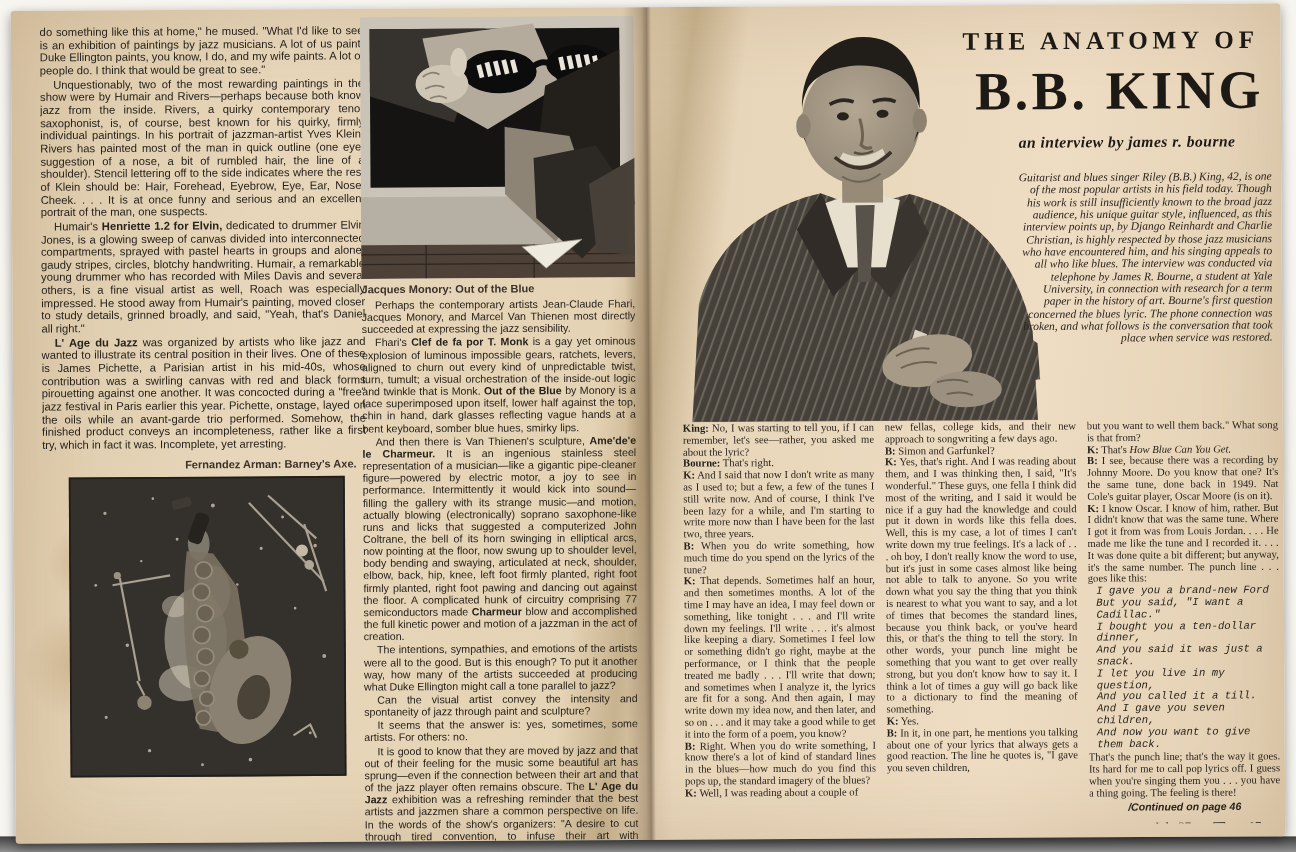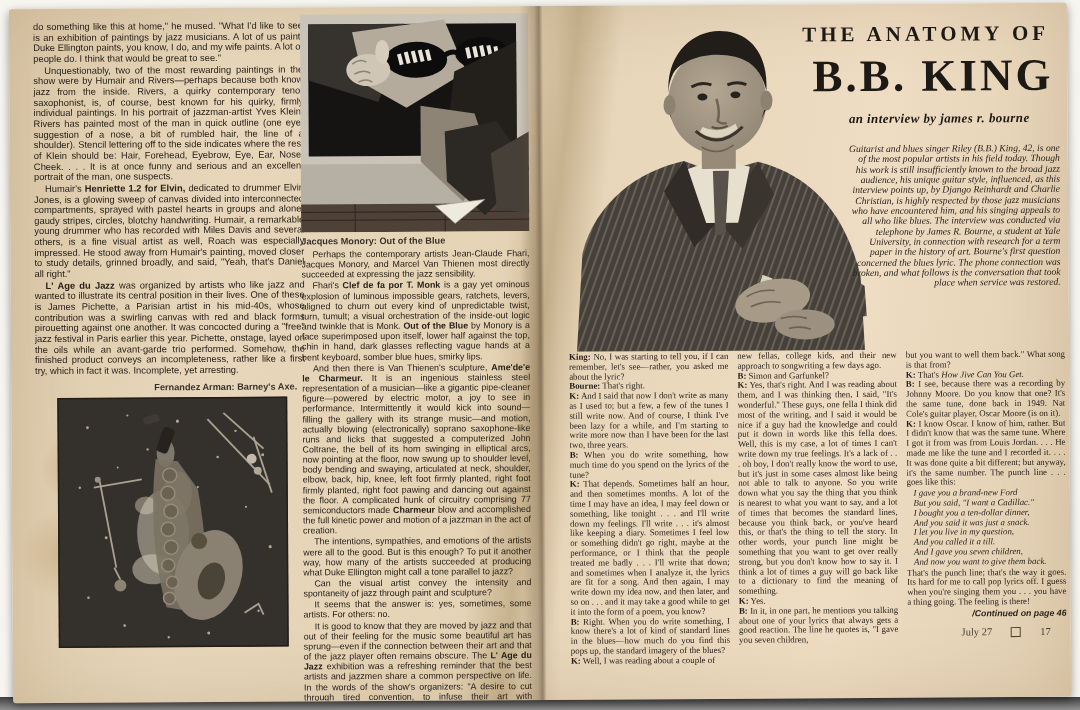--- a/index.html
+++ b/index.html
@@ -34,22 +34,22 @@
   .headline{position:absolute;right:14px;top:18px;width:278px;text-align:right;color:#1d1914;font-family:"Liberation Serif",serif;}
   .kicker{font-size:21px;font-weight:bold;letter-spacing:4px;padding-right:4px;white-space:nowrap;}
   .title{font-size:45px;font-weight:bold;letter-spacing:3px;margin-top:3px;white-space:nowrap;}
   .byline{font-size:13px;font-weight:bold;font-style:italic;margin-top:9px;padding-right:24px;letter-spacing:.4px;white-space:nowrap;}
   .intro{position:absolute;right:8px;top:140px;width:212px;font-family:"Liberation Serif",serif;font-style:italic;
     font-size:9.6px;line-height:10.35px;text-align:right;color:#2a241d;}
   .columns{position:absolute;left:30px;top:347px;width:496px;height:336px;display:flex;gap:9px;font-family:"Liberation Serif",serif;}
   .icol{width:160px;height:336px;overflow:hidden;font-size:8.9px;line-height:9.8px;color:#241f19;}
   .icol p{margin:0;text-align:justify;}
   .verse{margin:1px 0;}
-  .vline{font-style:italic;padding-left:7px;}
-  .continued{text-align:right;font-weight:bold;font-style:italic;font-size:8.8px;margin-top:2px;font-family:"Liberation Sans",sans-serif;color:#2a241d;}
+  .vline{font-style:italic;padding-left:7px;font-family:Liberation Mono, monospace;}
+  .continued{text-align:center;font-weight:bold;font-style:italic;font-size:8.8px;margin-top:2px;font-family:"Liberation Sans",sans-serif;color:#2a241d;}
   .folio{display:flex;justify-content:flex-end;gap:19px;align-items:center;margin-top:8px;padding-right:16px;
     font-size:10.5px;color:#4a4237;font-family:"Liberation Serif",serif;}
   .folio-box{width:8px;height:8px;border:1.5px solid #4a4237;display:inline-block;}
 </style>
 </head>
 <body>
 
 <div class="stage">
   <div class="table-strip"></div>
 
@@ -260,21 +260,21 @@
         <div class="icol">
             <p>new fellas, college kids, and their new approach to songwriting a few days ago.</p>
             <p><b>B:</b> Simon and Garfunkel?</p>
             <p><b>K:</b> Yes, that's right. And I was reading about them, and I was thinking then, I said, "It's wonderful." These guys, one fella I think did most of the writing, and I said it would be nice if a guy had the knowledge and could put it down in words like this fella does. Well, this is my case, a lot of times I can't write down my true feelings. It's a lack of . . . oh boy, I don't really know the word to use, but it's just in some cases almost like being not able to talk to anyone. So you write down what you say the thing that you think is nearest to what you want to say, and a lot of times that becomes the standard lines, because you think back, or you've heard this, or that's the thing to tell the story. In other words, your punch line might be something that you want to get over really strong, but you don't know how to say it. I think a lot of times a guy will go back like to a dictionary to find the meaning of something.</p>
             <p><b>K:</b> Yes.</p>
             <p><b>B:</b> In it, in one part, he mentions you talking about one of your lyrics that always gets a good reaction. The line he quotes is, "I gave you seven children,</p>
           </div>
         <div class="icol">
           <div>
               <p>but you want to well them back." What song is that from?</p>
-              <p><b>K:</b> That's <i>How Jive Can You Get.</i></p>
+              <p><b>K:</b> That's <i>How Blue Can You Get.</i></p>
               <p><b>B:</b> I see, because there was a recording by Johnny Moore. Do you know that one? It's the same tune, done back in 1949. Nat Cole's guitar player, Oscar Moore (is on it).</p>
               <p><b>K:</b> I know Oscar. I know of him, rather. But I didn't know that was the same tune. Where I got it from was from Louis Jordan. . . . He made me like the tune and I recorded it. . . . It was done quite a bit different; but anyway, it's the same number. The punch line . . . goes like this:</p>
             </div>
           <div class="verse">
               <div class="vline">I gave you a brand-new Ford</div>
               <div class="vline">But you said, "I want a Cadillac."</div>
               <div class="vline">I bought you a ten-dollar dinner,</div>
               <div class="vline">And you said it was just a snack.</div>
               <div class="vline">I let you live in my question,</div>
               <div class="vline">And you called it a till.</div>

